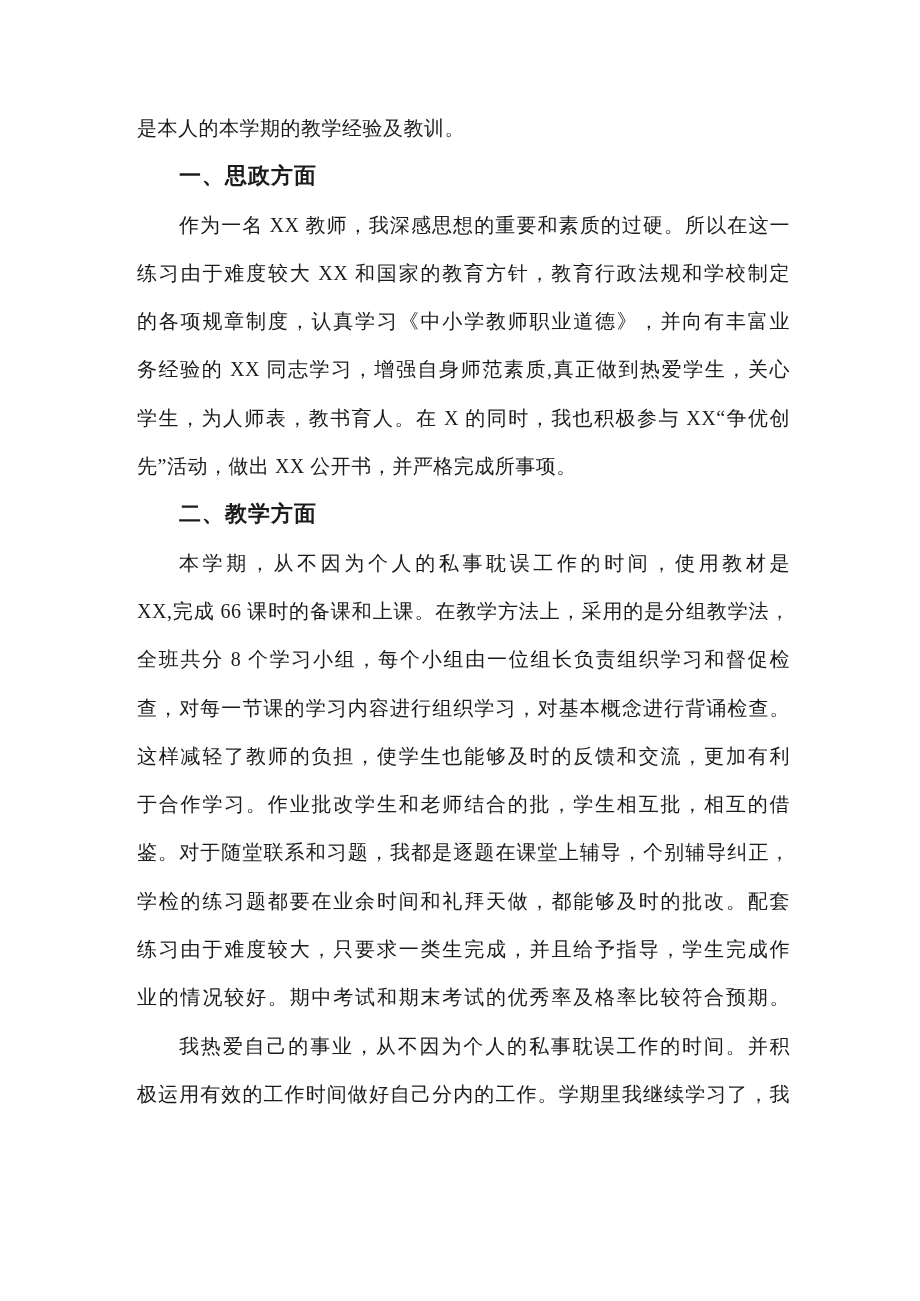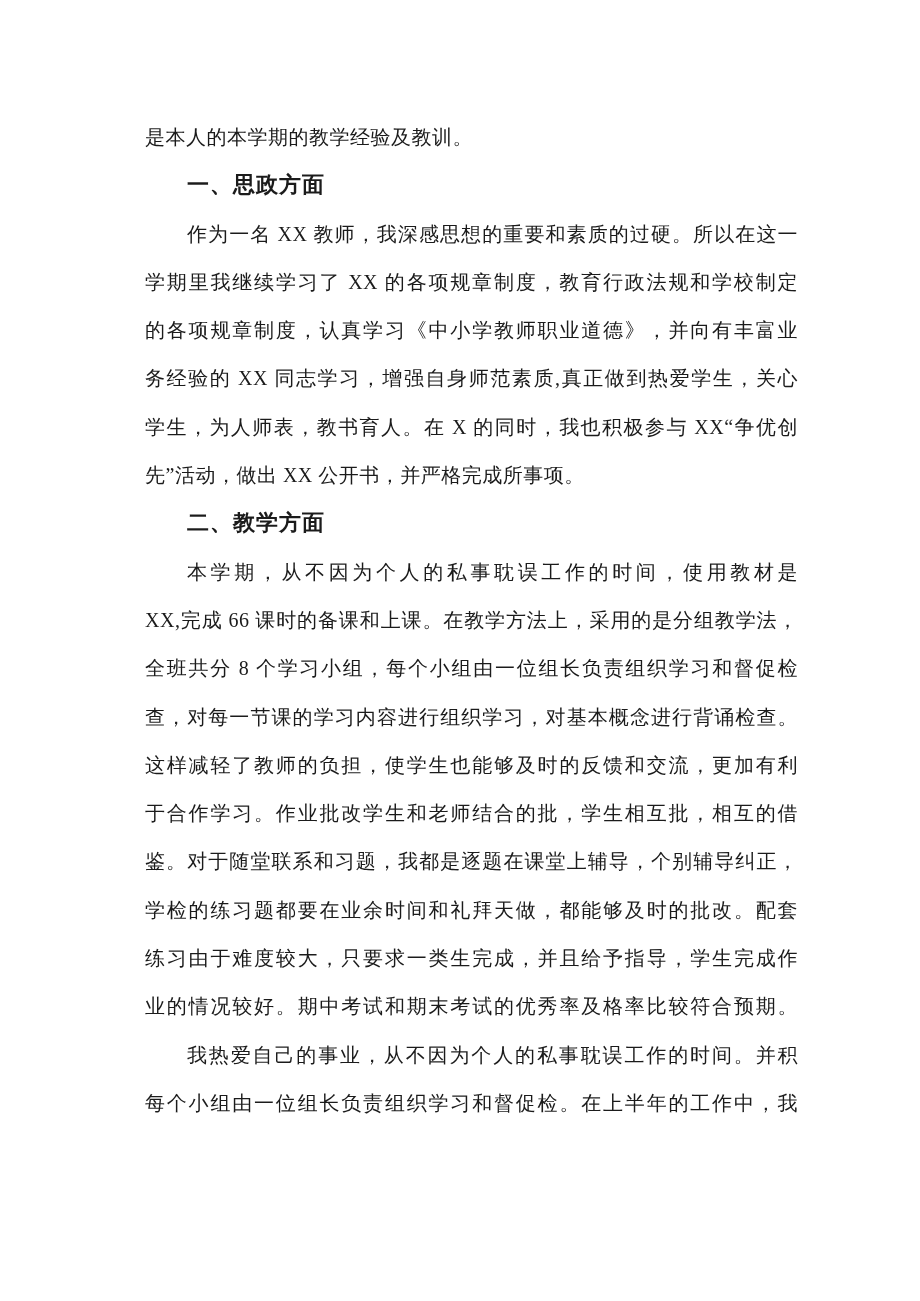--- a/index.html
+++ b/index.html
@@ -12,23 +12,22 @@
     width: 920px;
     height: 1301px;
     background: #ffffff;
     overflow: hidden;
     font-family: "Liberation Serif", "DejaVu Serif", serif;
     color: #1b1b1b;
   }
   .text-block {
     position: absolute;
     left: 137px;
-    top: 113px;
+    top: 104px;
     width: 653px;
-    margin-left: 8px;
   }
   .line {
     margin: 0;
     padding: 0;
     height: 48.3px;
     line-height: 48.3px;
     font-size: 20px;
     letter-spacing: 0.5px;
     text-align: left;
     white-space: normal;
@@ -53,32 +52,32 @@
   }
 </style>
 </head>
 <body>
 
 <div class="page">
   <div class="text-block">
     <p class="line">是本人的本学期的教学经验及教训。</p>
     <p class="line heading">一、思政方面</p>
     <p class="line justify indent">作为一名 XX 教师，我深感思想的重要和素质的过硬。所以在这一</p>
-    <p class="line justify">学期里我继续学习了 XX 的各项规章制度，教育行政法规和学校制定</p>
+    <p class="line justify">练习由于难度较大 XX 和国家的教育方针，教育行政法规和学校制定</p>
     <p class="line justify">的各项规章制度，认真学习《中小学教师职业道德》，并向有丰富业</p>
     <p class="line justify">务经验的 XX 同志学习，增强自身师范素质,真正做到热爱学生，关心</p>
     <p class="line justify">学生，为人师表，教书育人。在 X 的同时，我也积极参与 XX“争优创</p>
     <p class="line">先”活动，做出 XX 公开书，并严格完成所事项。</p>
     <p class="line heading">二、教学方面</p>
     <p class="line justify indent">本学期，从不因为个人的私事耽误工作的时间，使用教材是</p>
     <p class="line justify">XX,完成 66 课时的备课和上课。在教学方法上，采用的是分组教学法，</p>
     <p class="line justify">全班共分 8 个学习小组，每个小组由一位组长负责组织学习和督促检</p>
     <p class="line justify">查，对每一节课的学习内容进行组织学习，对基本概念进行背诵检查。</p>
     <p class="line justify">这样减轻了教师的负担，使学生也能够及时的反馈和交流，更加有利</p>
     <p class="line justify">于合作学习。作业批改学生和老师结合的批，学生相互批，相互的借</p>
     <p class="line justify">鉴。对于随堂联系和习题，我都是逐题在课堂上辅导，个别辅导纠正，</p>
     <p class="line justify">学检的练习题都要在业余时间和礼拜天做，都能够及时的批改。配套</p>
     <p class="line justify">练习由于难度较大，只要求一类生完成，并且给予指导，学生完成作</p>
     <p class="line justify">业的情况较好。期中考试和期末考试的优秀率及格率比较符合预期。</p>
     <p class="line justify indent">我热爱自己的事业，从不因为个人的私事耽误工作的时间。并积</p>
-    <p class="line justify">每个小组由一位组长负责组织学习和督促检。在上半年的工作中，我</p>
+    <p class="line justify">极运用有效的工作时间做好自己分内的工作。学期里我继续学习了，我</p>
   </div>
 </div>
 
 </body></html>

